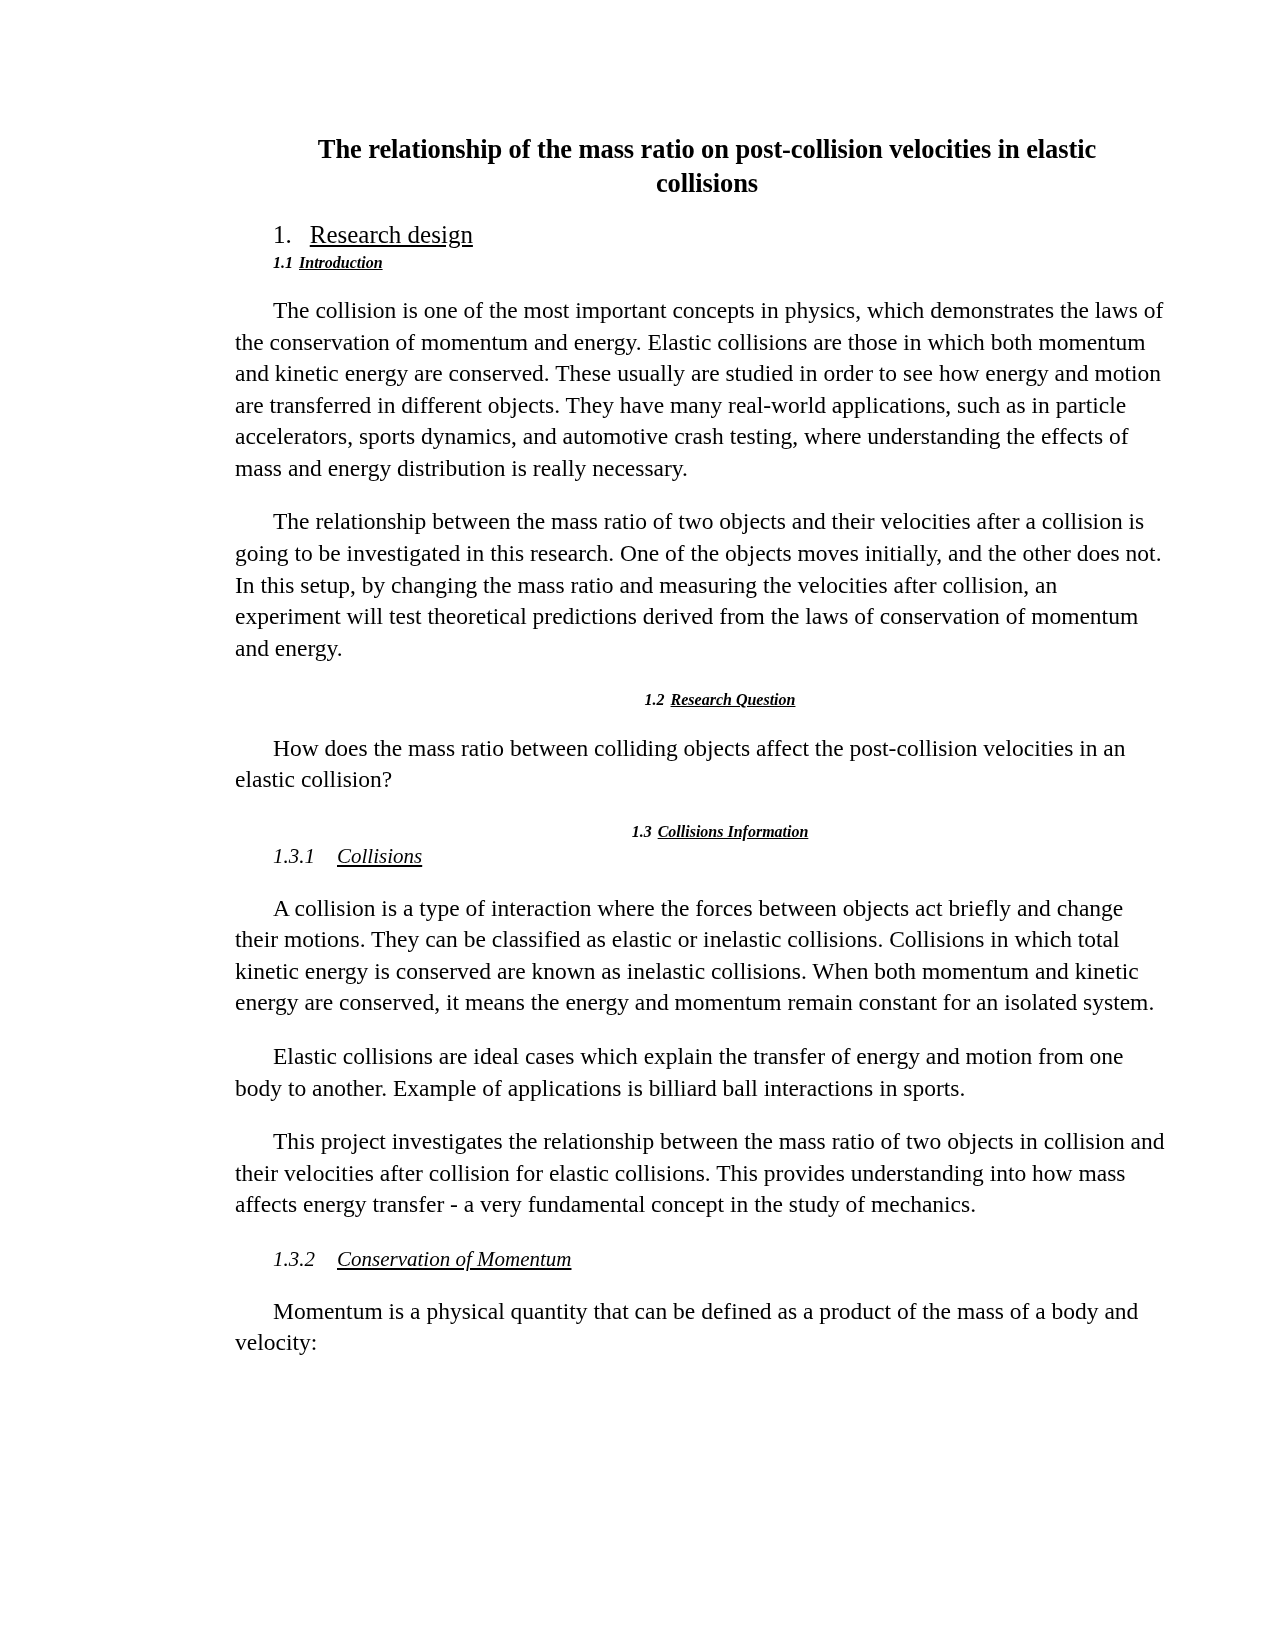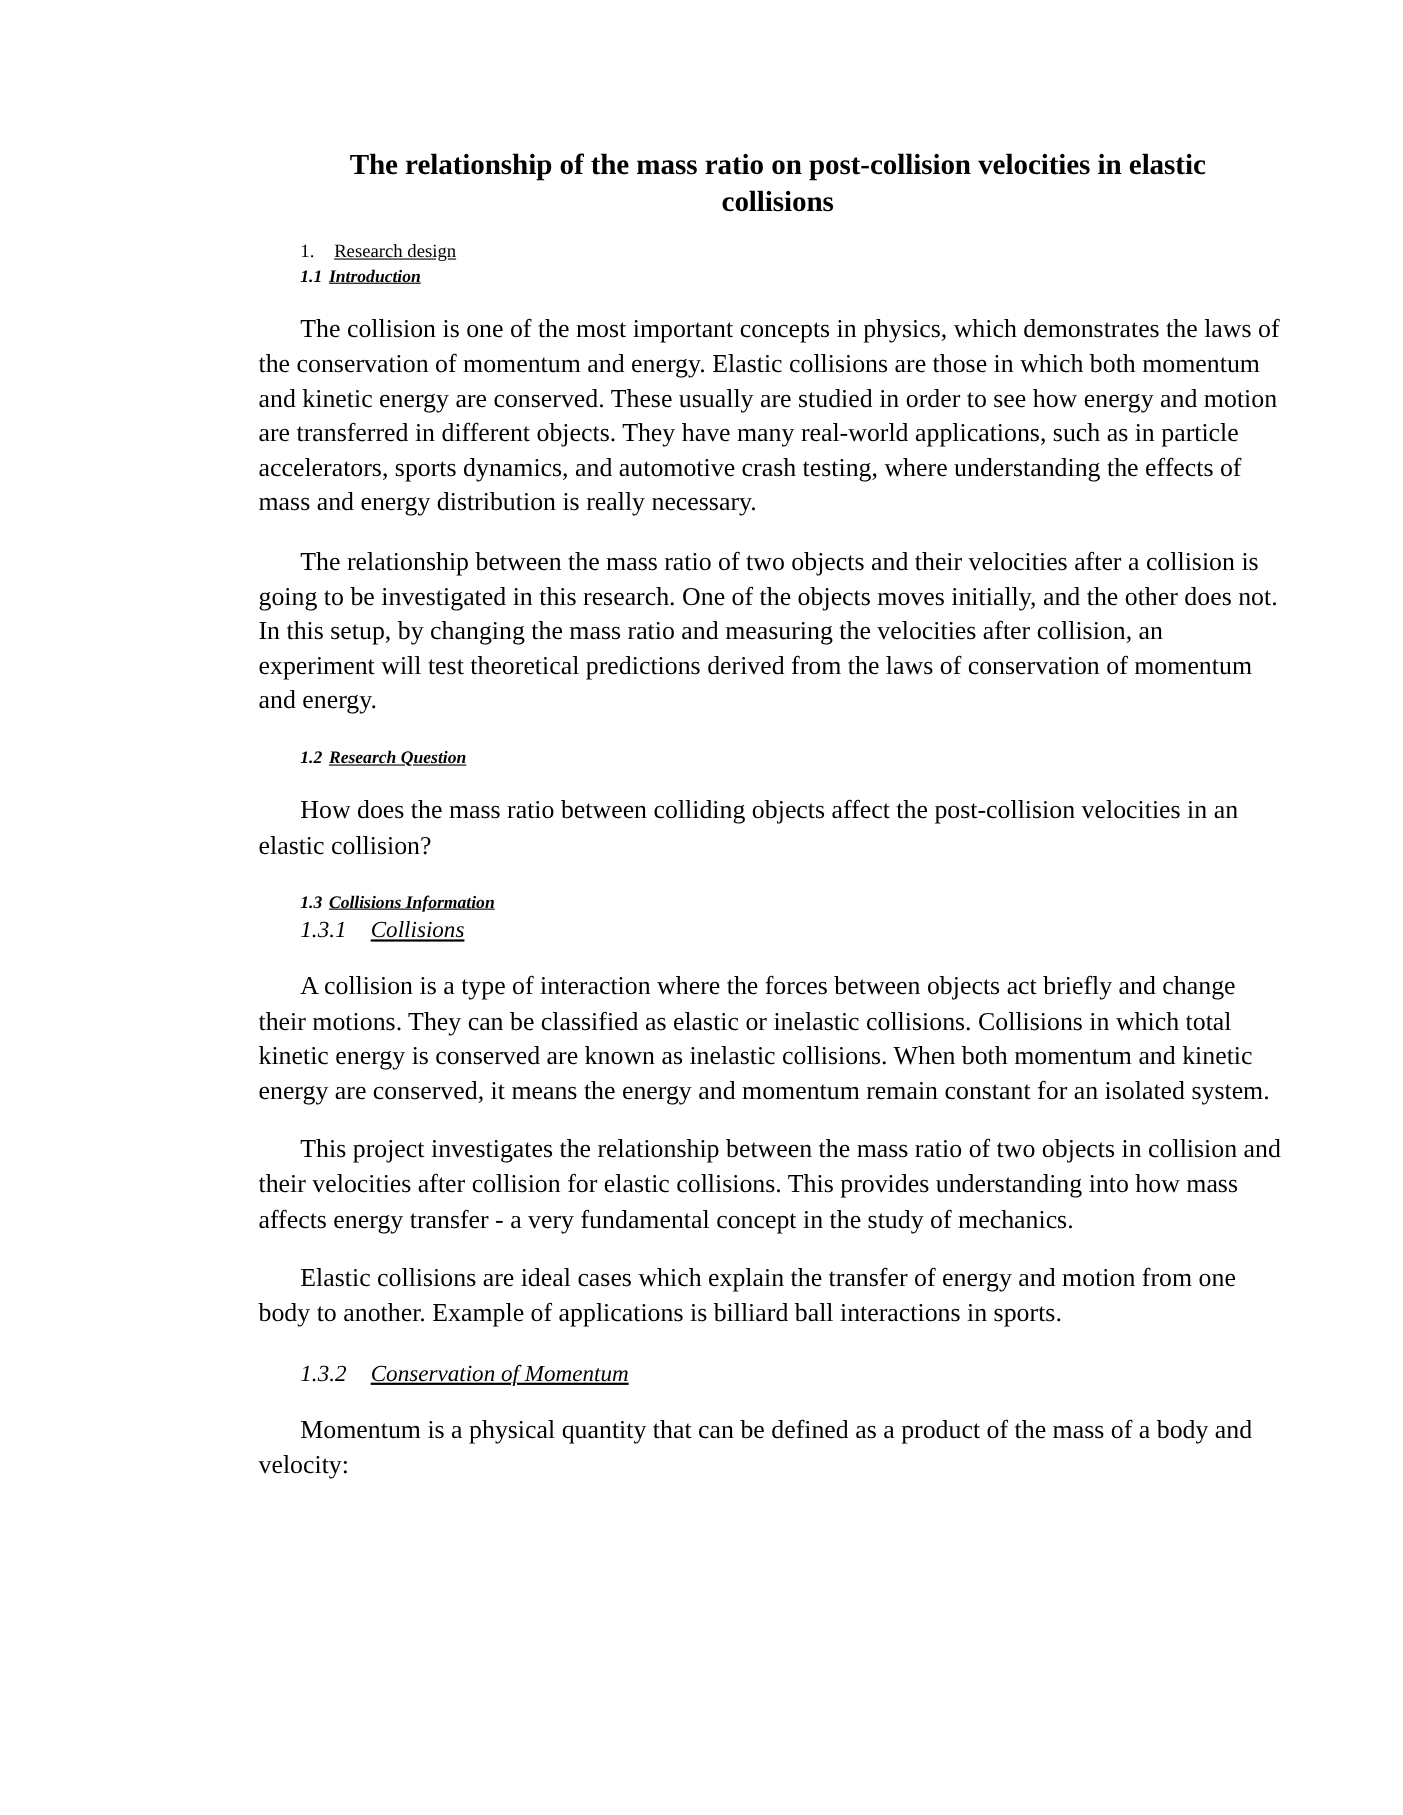--- a/index.html
+++ b/index.html
@@ -51,41 +51,41 @@
     flex: 0 0 auto;
   }
   .meta-text {
     font-size: 23.5px;
     line-height: 1;
     margin-left: 38px;
     white-space: pre;
   }
   
   h1.h-num {
-    font-size: 17px;
+    font-size: 25px;
     font-weight: normal;
     margin: 17px 0 0 0;
     padding: 0 0 0 38px;
     line-height: 1.32;
   }
   h1.h-num .num { text-decoration: none; }
   h1.h-num .txt { text-decoration: underline; padding-left: 18px; }
 
   h2.h-sub {
     font-size: 16px;
     font-weight: bold;
     font-style: italic;
     margin: 1px 0 0 0;
     padding: 0 0 0 38px;
     line-height: 1.32;
   }
   h2.h-sub .num { text-decoration: none; }
   h2.h-sub .txt { text-decoration: underline; padding-left: 6px; }
 
-  h2.h-sub.spaced { margin-top: 25px; }
+  h2.h-sub.spaced { margin-top: 25px; text-align: center; }
 
   h3.h-subsub {
     font-size: 21px;
     font-weight: normal;
     font-style: italic;
     margin: 1px 0 0 0;
     padding: 0 0 0 38px;
     line-height: 1.32;
   }
   h3.h-subsub .num { text-decoration: none; }
@@ -130,22 +130,22 @@
 
     <h2 class="h-sub spaced">
       <span class="num">1.3</span><span class="txt">Collisions Information</span>
     </h2>
 
     <h3 class="h-subsub">
       <span class="num">1.3.1</span><span class="txt">Collisions</span>
     </h3>
 
     <p class="body">A collision is a type of interaction where the forces between objects act briefly and change their motions. They can be classified as elastic or inelastic collisions. Collisions in which total kinetic energy is conserved are known as inelastic collisions. When both momentum and kinetic energy are conserved, it means the energy and momentum remain constant for an isolated system.</p>
+    <p class="body">Elastic collisions are ideal cases which explain the transfer of energy and motion from one body to another. Example of applications is billiard ball interactions in sports.</p>
     <p class="body">This project investigates the relationship between the mass ratio of two objects in collision and their velocities after collision for elastic collisions. This provides understanding into how mass affects energy transfer - a very fundamental concept in the study of mechanics.</p>
-    <p class="body">Elastic collisions are ideal cases which explain the transfer of energy and motion from one body to another. Example of applications is billiard ball interactions in sports.</p>
 
     <h3 class="h-subsub spaced">
       <span class="num">1.3.2</span><span class="txt">Conservation of Momentum</span>
     </h3>
 
     <p class="body">Momentum is a physical quantity that can be defined as a product of the mass of a body and velocity:</p>
 
   </div>
 </div>
 

